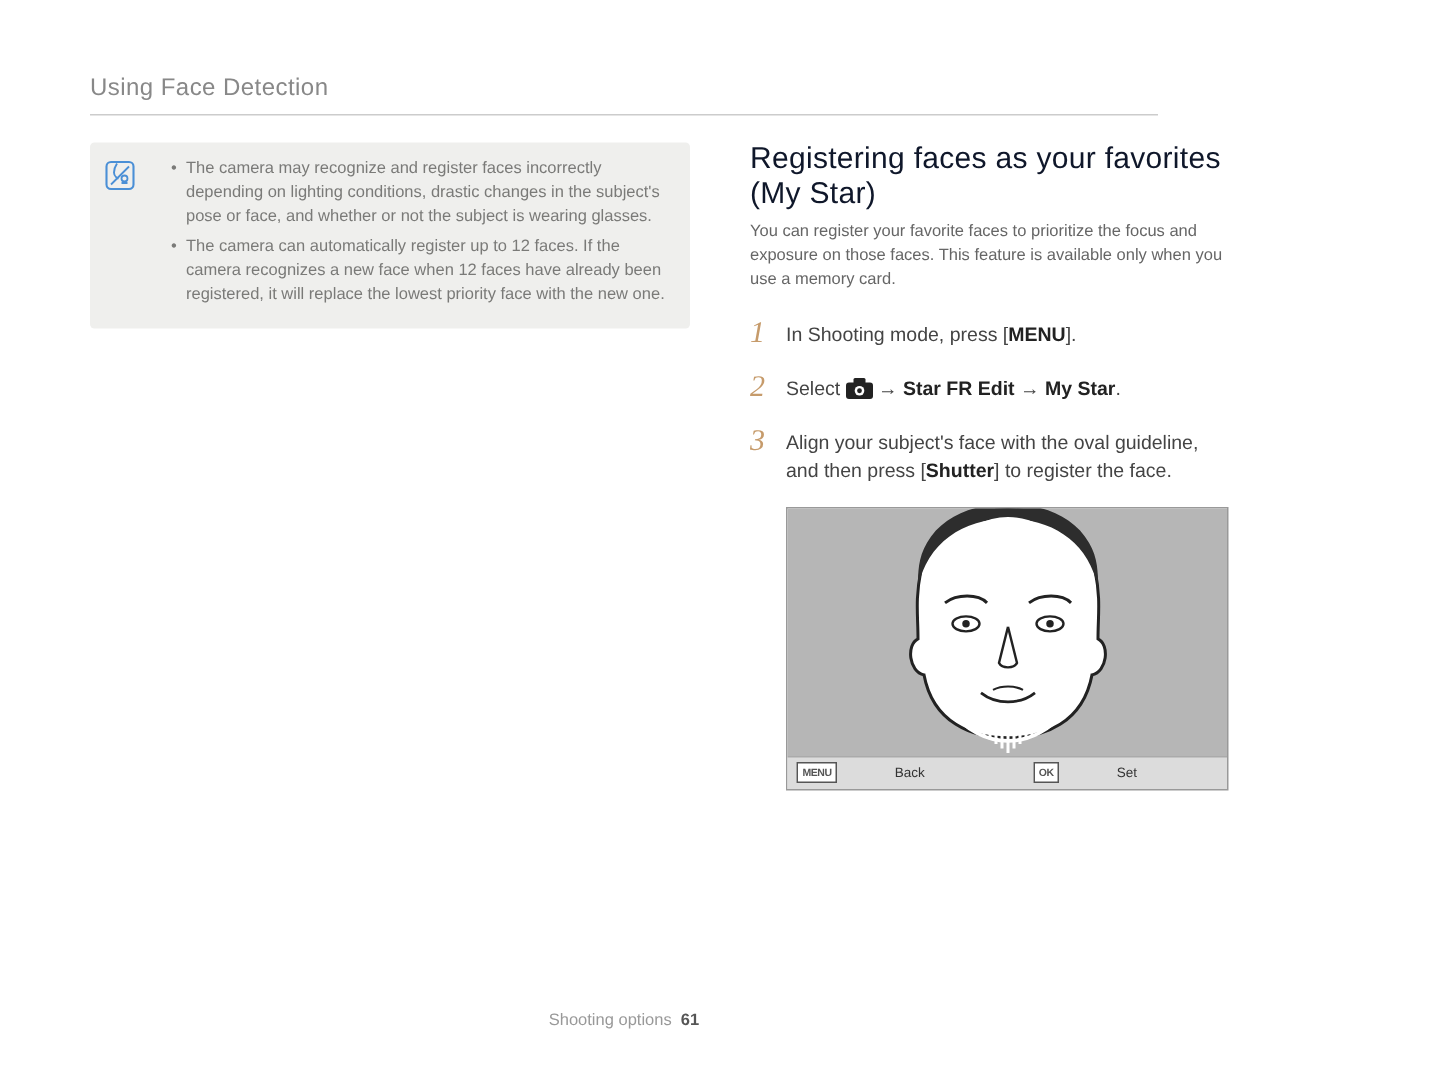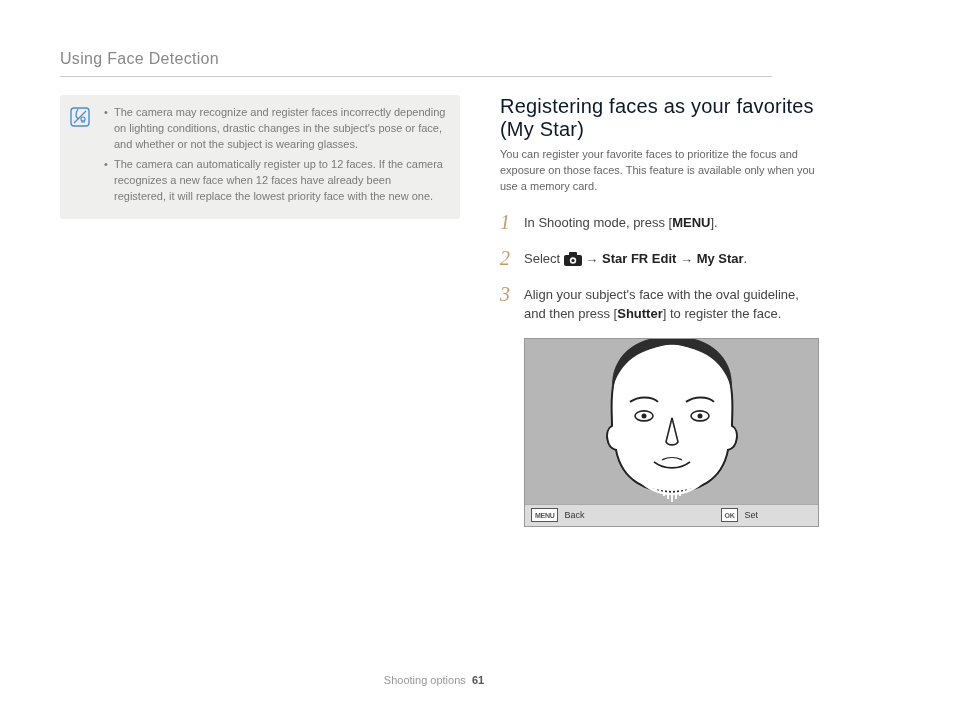--- a/index.html
+++ b/index.html
@@ -3,40 +3,40 @@
 <meta charset="utf-8">
 <style>
   * { box-sizing: border-box; margin: 0; padding: 0; }
   html, body { width: 954px; height: 720px; background: #fff; font-family: Arial, Helvetica, sans-serif; color: #555; }
   .page { position: relative; width: 832px; height: 720px; padding: 50px 60px 0 60px; }
   .header-title { font-size: 16px; font-weight: 300; color: #888; letter-spacing: 0.3px; }
   .header-rule { border: none; border-top: 1px solid #ccc; margin-top: 8px; }
   .columns { display: flex; gap: 40px; margin-top: 18px; }
   .col-left { width: 400px; flex: 0 0 400px; }
   .col-right { flex: 1; }
-  .note-box { background: #efefed; border-radius: 3px; padding: 10px 14px 10px 10px; display: flex; align-items: flex-start; gap: 14px; }
+  .note-box { background: #efefed; border-radius: 3px; padding: 10px 14px 10px 10px; display: flex; align-items: flex-start; gap: 24px; }
   .note-icon { width: 20px; height: 20px; flex: 0 0 20px; margin-top: 2px; }
   .note-list { list-style: none; font-size: 11px; line-height: 1.45; color: #7a7a78; }
   .note-list li { position: relative; padding-left: 10px; margin-bottom: 4px; }
   .note-list li::before { content: "•"; position: absolute; left: 0; top: 0; color: #7a7a78; }
   .section-title { color: #0f172a; font-size: 20px; font-weight: 400; margin-bottom: 6px; letter-spacing: 0.2px; }
   .section-intro { font-size: 11px; line-height: 1.45; color: #666; margin-bottom: 16px; }
   .step { display: flex; align-items: flex-start; gap: 10px; margin-bottom: 14px; }
   .step-num { color: #c69b6b; font-size: 20px; font-style: italic; font-weight: 400; width: 14px; flex: 0 0 14px; line-height: 1.1; font-family: Georgia, 'Times New Roman', serif; }
   .step-body { font-size: 13px; line-height: 1.5; color: #444; padding-top: 2px; }
   .step-body .b { font-weight: bold; color: #222; }
   .cam-icon { display: inline-block; vertical-align: middle; }
   .arrow { color: #444; }
   .screenshot { width: 295px; margin-left: 24px; margin-top: 4px; border: 1px solid #999; background: #fff; }
   .screenshot .viewport { position: relative; height: 165px; background: #b6b6b6; overflow: hidden; }
   .screenshot .bar { display: flex; align-items: center; height: 22px; background: #dcdcdc; border-top: 1px solid #aaa; font-size: 9px; }
   .bar .tag { display: inline-flex; align-items: center; justify-content: center; height: 14px; padding: 0 3px; background: #fff; border: 1px solid #555; font-size: 7px; font-weight: bold; margin: 0 6px; letter-spacing: -0.3px; }
-  .bar .lbl { color: #333; }
+  .bar .lbl { color: #333; margin-left: 32px; }
   .bar .spacer { flex: 1; }
-  .footer { position: absolute; bottom: 34px; left: 0; width: 100%; text-align: center; font-size: 11px; color: #999; margin-left: 18px; }
+  .footer { position: absolute; bottom: 34px; left: 0; width: 100%; text-align: center; font-size: 11px; color: #999; }
   .footer .pg { color: #555; font-weight: bold; }
   .face-svg { position: absolute; left: 50%; top: 50%; transform: translate(-50%, -54%); }
   .tick-row { position: absolute; bottom: 0; left: 50%; transform: translateX(-50%); display: flex; gap: 2px; padding-bottom: 2px; }
   .tick-row span { width: 2px; background: #fff; }
 </style>
 </head>
 <body>
 
 <div class="page">
 

